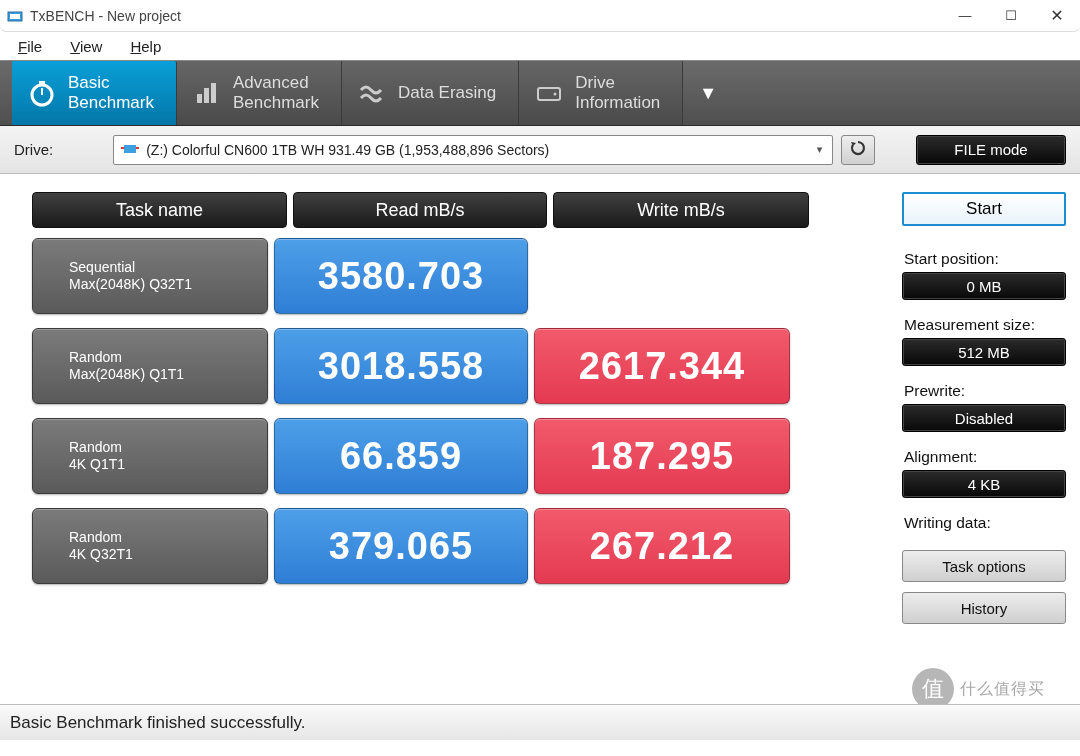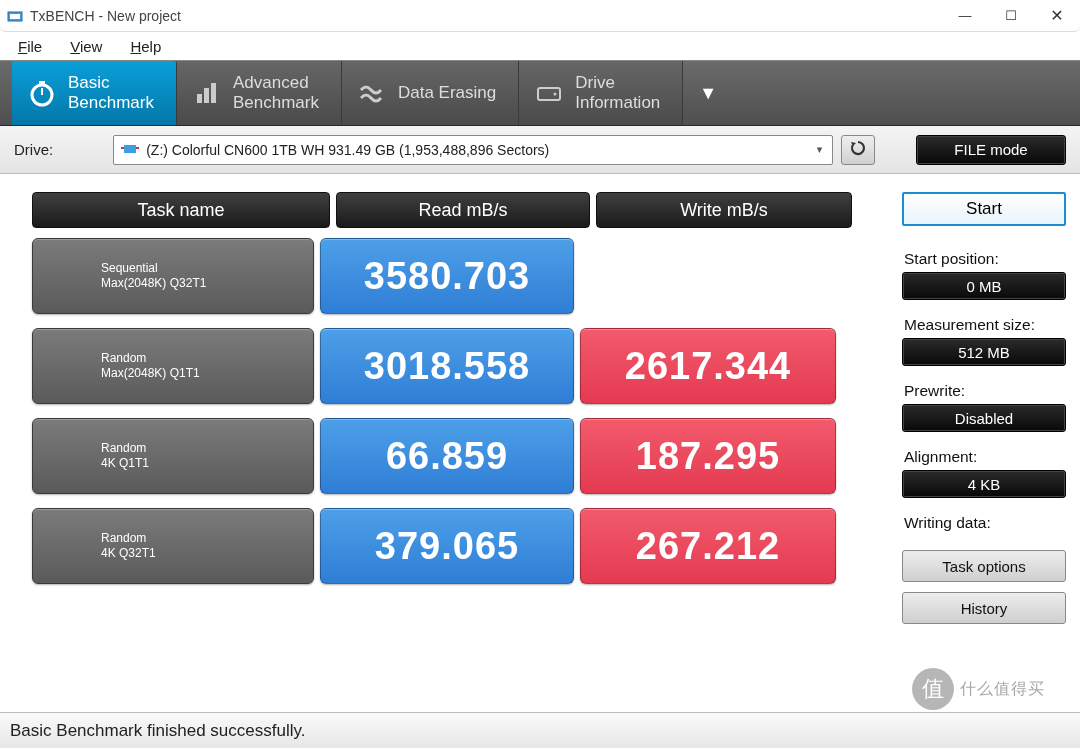--- a/index.html
+++ b/index.html
@@ -31,37 +31,37 @@
 .refresh-btn { width: 34px; height: 30px; margin-left: 8px; background: linear-gradient(#eee,#d0d0d0); border: 1px solid #888; border-radius: 3px; display:flex; align-items:center; justify-content:center; }
 .filemode-btn { width: 150px; margin-left: auto; }
 
 .blackbtn { height: 30px; background: linear-gradient(#2b2b2b,#080808); color: #fff; font-size: 15px; display: flex; align-items: center; justify-content: center; border: 1px solid #000; border-radius: 3px; box-shadow: inset 0 0 0 1px #444; }
 
 .content { position: absolute; top: 174px; left: 0; right: 0; bottom: 36px; display: flex; padding: 18px 14px 8px 32px; }
 
 .results { width: 850px; }
 .hdr-row { display: flex; height: 36px; margin-bottom: 10px; gap: 6px; }
 .hdr-cell { background: linear-gradient(#404040,#1a1a1a); color: #fff; font-size: 18px; display: flex; align-items: center; justify-content: center; border-radius: 4px; border:1px solid #111; }
-.hdr-cell.c1 { width: 298px; }
+.hdr-cell.c1 { width: 255px; }
 .hdr-cell.c2 { width: 254px; }
 .hdr-cell.c3 { width: 256px; }
 
 .result-row { display: flex; height: 76px; margin-bottom: 14px; gap: 6px; }
-.task-cell { width: 282px; background: linear-gradient(#7b7b7b,#5a5a5a); border: 1px solid #3a3a3a; border-radius: 6px; box-shadow: inset 0 1px 0 rgba(255,255,255,.25), 0 1px 2px rgba(0,0,0,.3); color: #fff; display: flex; flex-direction: column; justify-content: center; padding-left: 68px; font-size: 12px; line-height:1.25;}
+.task-cell { width: 236px; background: linear-gradient(#7b7b7b,#5a5a5a); border: 1px solid #3a3a3a; border-radius: 6px; box-shadow: inset 0 1px 0 rgba(255,255,255,.25), 0 1px 2px rgba(0,0,0,.3); color: #fff; display: flex; flex-direction: column; justify-content: center; padding-left: 36px; font-size: 14px; line-height:1.25;}
 .val-cell { border-radius: 6px; display: flex; align-items: center; justify-content: center; font-size: 38px; font-weight: 700; color: #fff; letter-spacing: 1px; font-family: Arial, sans-serif; box-shadow: inset 0 1px 0 rgba(255,255,255,.3), 0 1px 2px rgba(0,0,0,.3); border:1px solid rgba(0,0,0,.3);}
 .val-cell.read { width: 254px; background: linear-gradient(#4d9fe8,#2f7ed6); }
 .val-cell.write { width: 256px; background: linear-gradient(#f25a6b,#e43a52); }
 
 .sidebar { flex: 1; padding-left: 20px; display: flex; flex-direction: column; }
 .start-btn { height: 34px; background: linear-gradient(#fff,#e8f4fb); border: 2px solid #1b8dd0; color: #000; font-size: 17px; display: flex; align-items: center; justify-content: center; border-radius: 2px; margin-bottom: 18px; }
 .side-label { font-size: 15.5px; color: #111; margin: 6px 0 4px 2px; }
 .graybtn { height: 32px; background: linear-gradient(#ededed,#cfcfcf); border: 1px solid #888; border-radius: 3px; font-size: 15px; color: #111; display: flex; align-items: center; justify-content: center; margin-top: 4px; }
 .sidebar .blackbtn { height: 28px; font-size: 15px; margin-bottom: 10px; }
 
-.statusbar { position: absolute; bottom: 8px; left: 0; right: 0; height: 36px; background: linear-gradient(#fafafa,#e6e6e6); border-top: 1px solid #bbb; display: flex; align-items: center; padding: 0 10px; font-size: 17px; color: #222; }
+.statusbar { position: absolute; bottom: 16px; left: 0; right: 0; height: 36px; background: linear-gradient(#fafafa,#e6e6e6); border-top: 1px solid #bbb; display: flex; align-items: center; padding: 0 10px; font-size: 17px; color: #222; }
 
 .watermark { position: absolute; right: 8px; bottom: 44px; width: 160px; height: 46px; display:flex; align-items:center; opacity:.85;}
 .watermark .circ { width:42px; height:42px; border-radius:50%; background:#aaa; color:#fff; display:flex; align-items:center; justify-content:center; font-size:22px; margin-right:6px;}
 .watermark .txt { font-size:16px; color:#999; font-weight:300; letter-spacing:1px;}
 </style>
 </head>
 <body>
 
 <div class="titlebar">
   <span class="icon">

